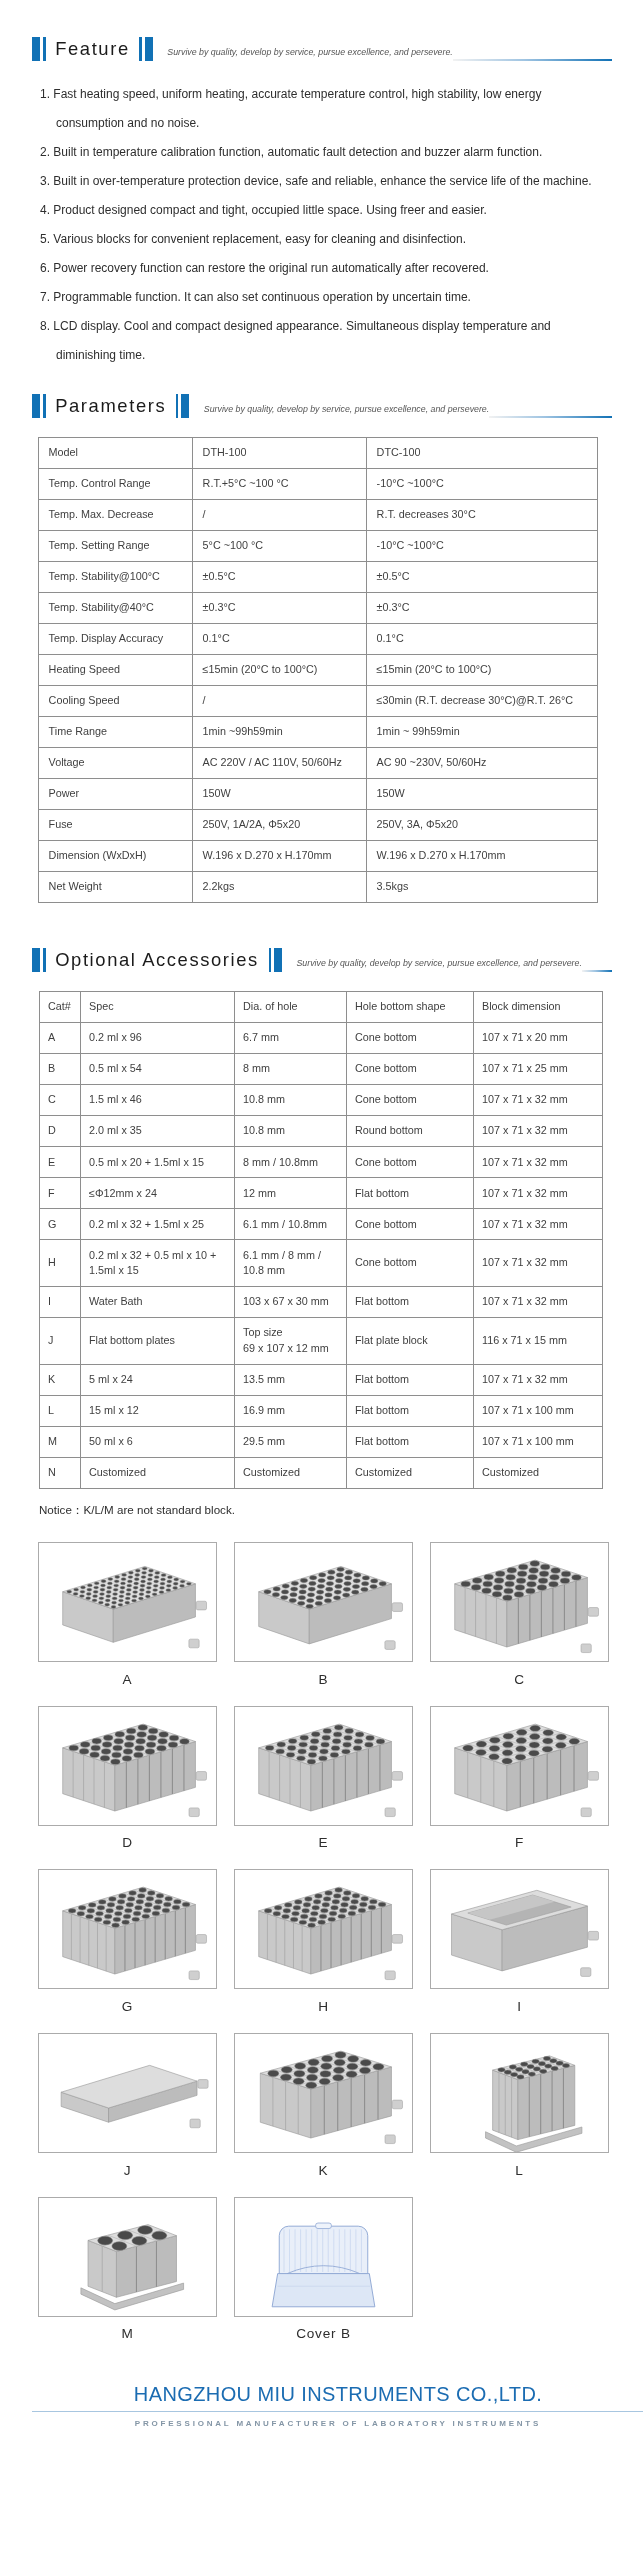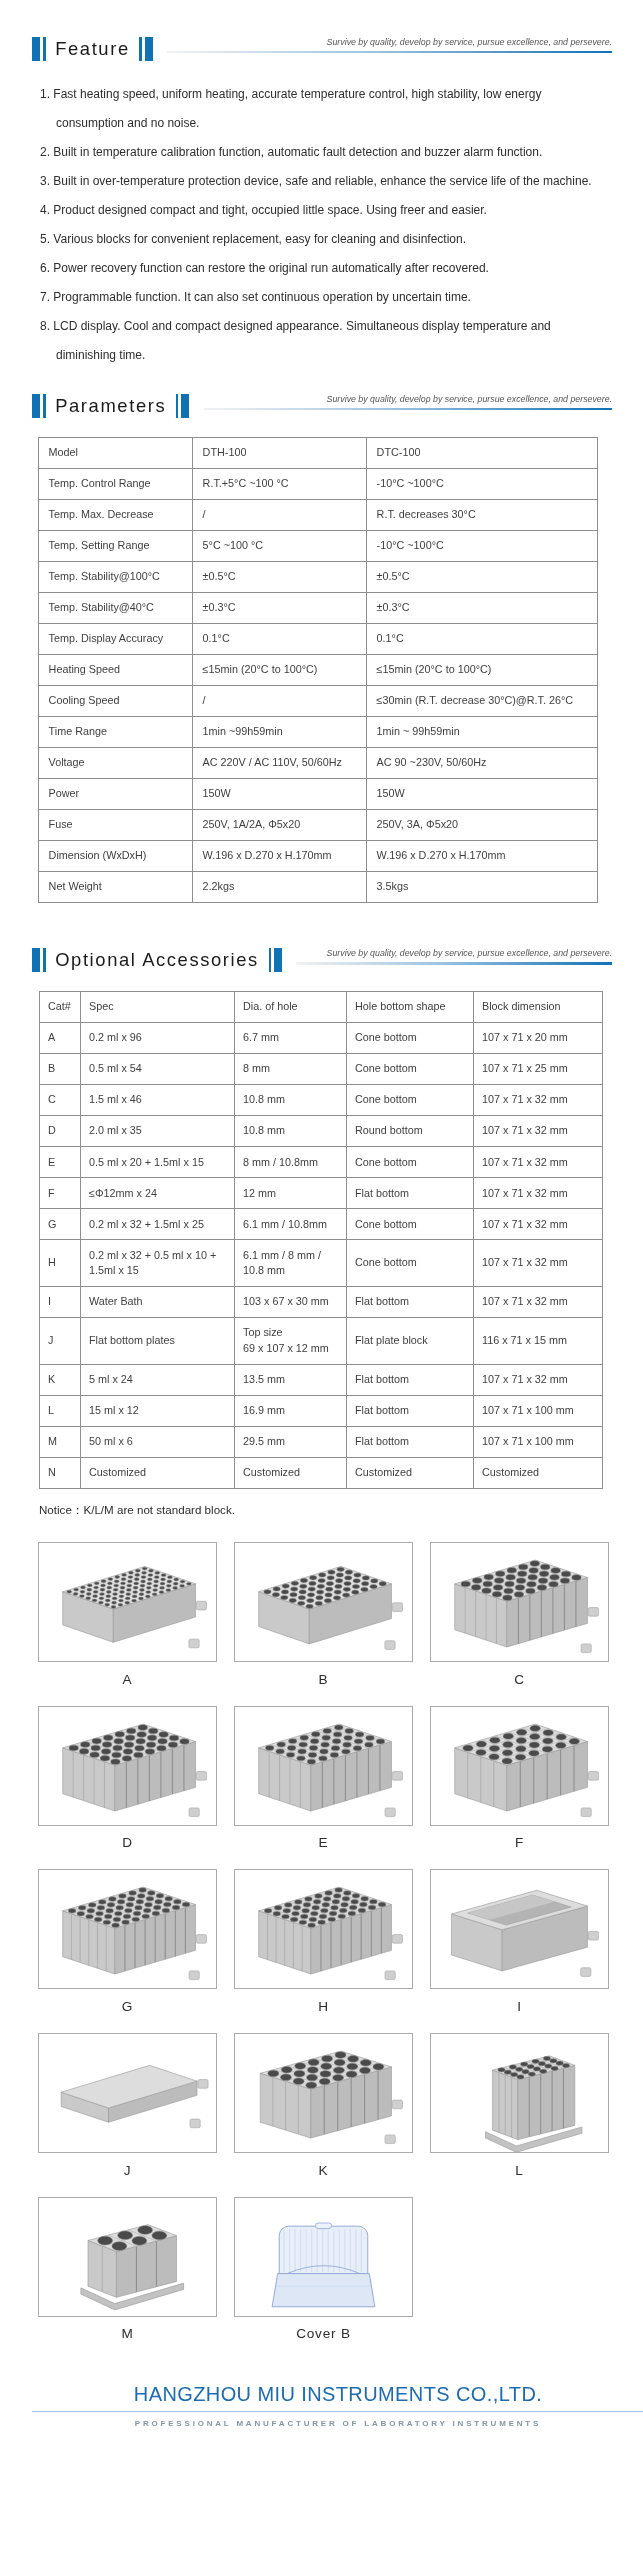--- a/index.html
+++ b/index.html
@@ -6,27 +6,27 @@
   html,body { background:#ffffff; }
   body {
     width: 644px;
     font-family: "Liberation Sans", sans-serif;
     color: #333;
     padding-top: 37px;
     padding-bottom: 32px;
   }
 
   
-  .sec-header { display:flex; align-items:flex-start; margin:0 32px; }
+  .sec-header { display:flex; align-items:flex-end; margin:0 32px; }
   .title-block { display:flex; align-items:center; }
   .bar-thick { width:8px; height:24px; background:var(--accent,#1171b5); }
   .bar-thin  { width:2.4px;  height:24px; background:var(--accent,#1171b5); margin-left:3.2px; }
   .bar-thin.r { margin-left:0; margin-right:3.2px; }
   .sec-title { font-size:18.4px; font-weight:300; letter-spacing:1.6px; color:#1b1b1b; margin:0 9.6px; white-space:nowrap; }
-  .right-block { flex:1; display:flex; flex-direction:column; align-items:flex-end; margin-left:14.4px; min-width:0; }
+  .right-block { flex:1; display:flex; flex-direction:row; align-items:flex-end; margin-left:14.4px; min-width:0; }
   .slogan { font-style:italic; font-size:8.8px; color:#555; margin-bottom:4px; white-space:nowrap; }
   .grad-line { width:100%; height:2.4px; background:linear-gradient(to right,#f2f2f2,#9fc4e2 45%,#1171b5); }
 
   
   .feature-list { margin:19px 40px 0 40px; }
   .feature-item {
     font-size:12px; line-height:29px; color:#2e2e2e;
     padding-left:16px; text-indent:-16px;
   }
 

